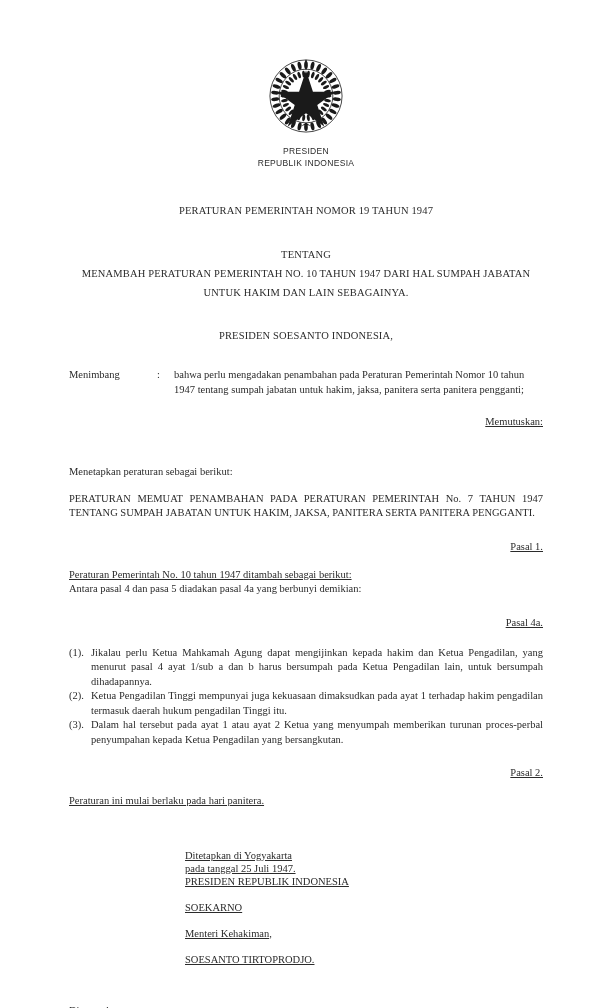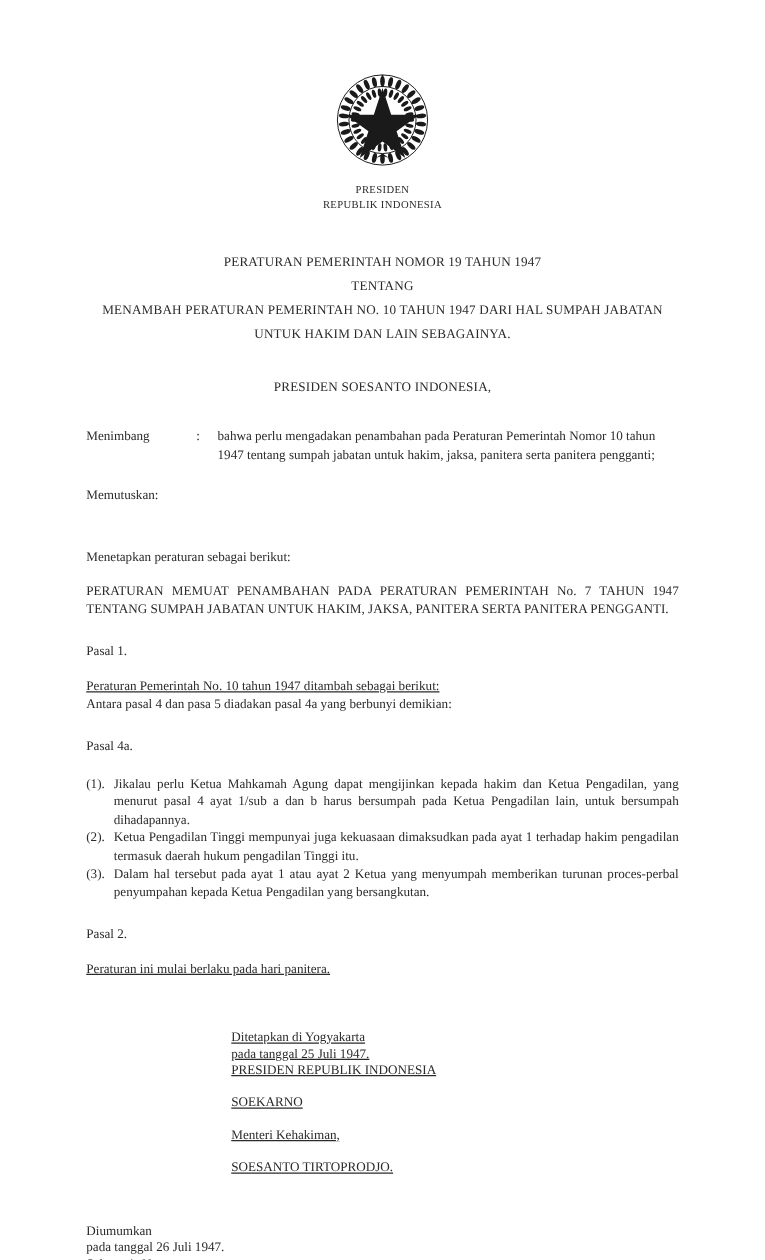--- a/index.html
+++ b/index.html
@@ -38,33 +38,33 @@
     height: 88px;
     margin: 0 auto;
     display: block;
   }
   .emblem-caption {
     margin-top: 6px;
     font-size: 8.5px;
     line-height: 11.5px;
     letter-spacing: 0.3px;
     color: #2b2b2b;
-    font-family: Liberation Serif, serif;
+    font-family: Liberation Sans, sans-serif;
   }
   .emblem-caption div { white-space: nowrap; }
 
   
   .doc-title {
     margin-top: 32px;
     text-align: center;
     font-size: 10.5px;
     line-height: 19px;
     letter-spacing: 0.15px;
   }
-  .doc-title .line { white-space: nowrap; }
+  .doc-title .line { white-space: nowrap; margin-top: 25px; }
   .doc-title .subject {
     white-space: normal;
     padding: 0 2px;
   }
   .presiden-ri {
     margin-top: 26px;
     text-align: center;
     font-size: 10.5px;
     line-height: 16px;
     letter-spacing: 0.15px;
@@ -75,23 +75,24 @@
     margin-top: 24px;
     display: flex;
     font-size: 10.5px;
     line-height: 14.5px;
   }
   .menimbang-label { width: 88px; flex: none; }
   .menimbang-colon { width: 17px; flex: none; }
   .menimbang-body { flex: 1; }
 
   .centered-line {
-    text-align: left;
+    text-align: right;
     font-size: 10.5px;
     line-height: 15px;
+    text-decoration: underline;
   }
   .memutuskan { margin-top: 17px; }
 
   .para {
     font-size: 10.5px;
     line-height: 14.5px;
   }
   .menetapkan { margin-top: 36px; }
   .decree-body {
     margin-top: 12px;

